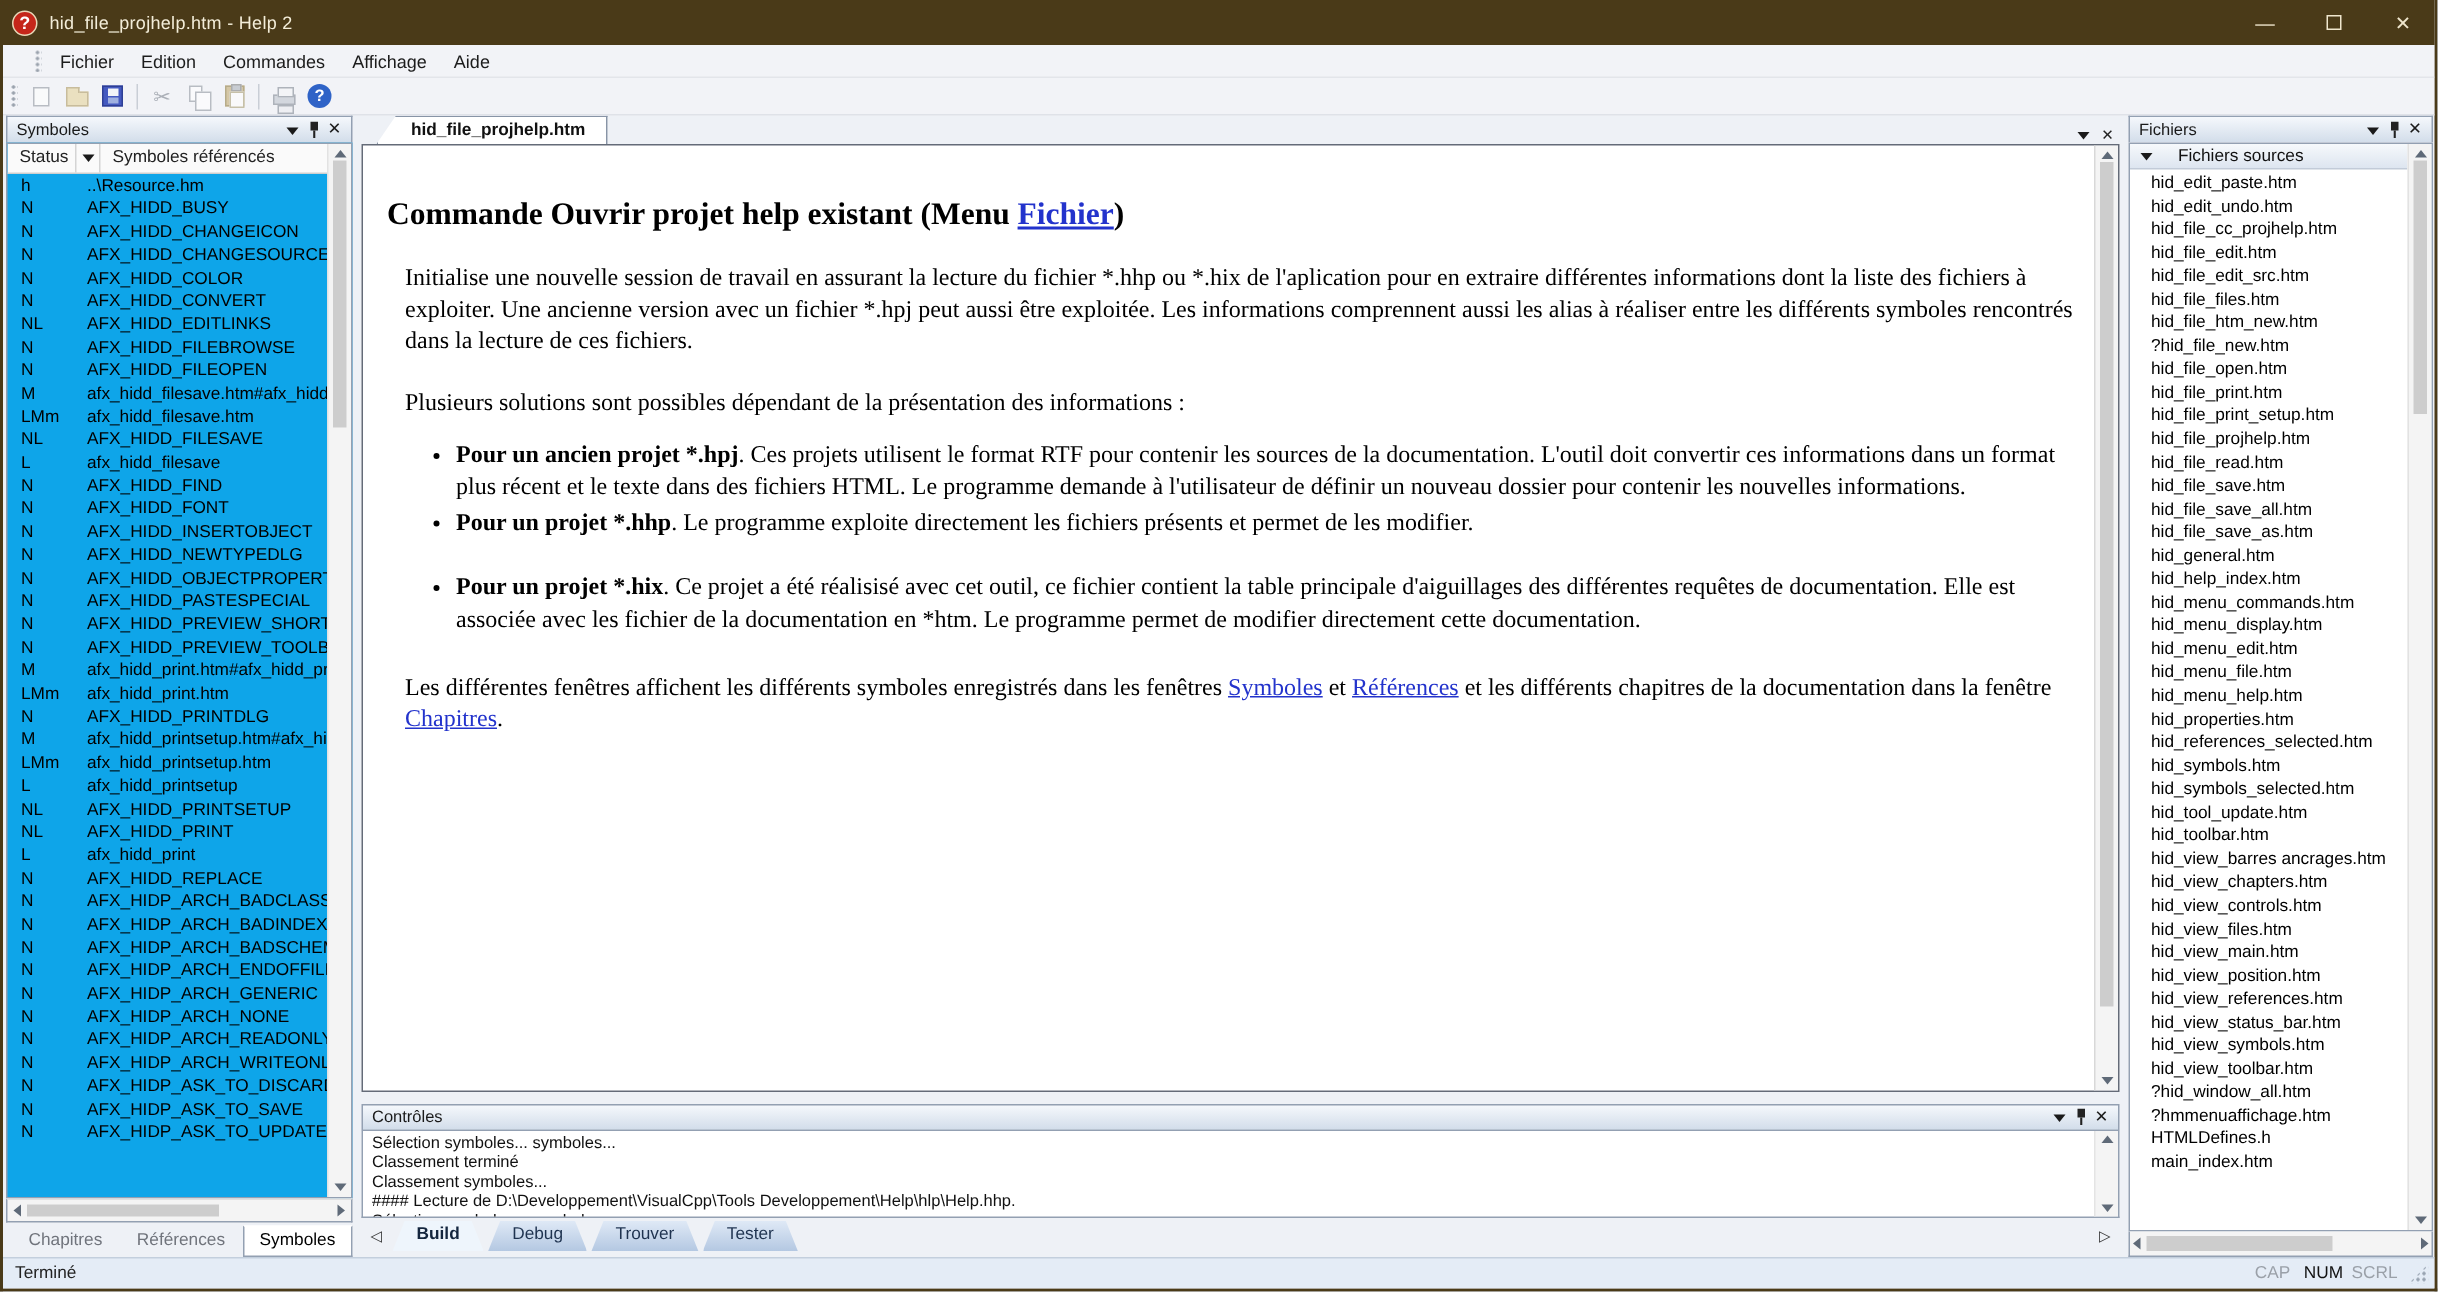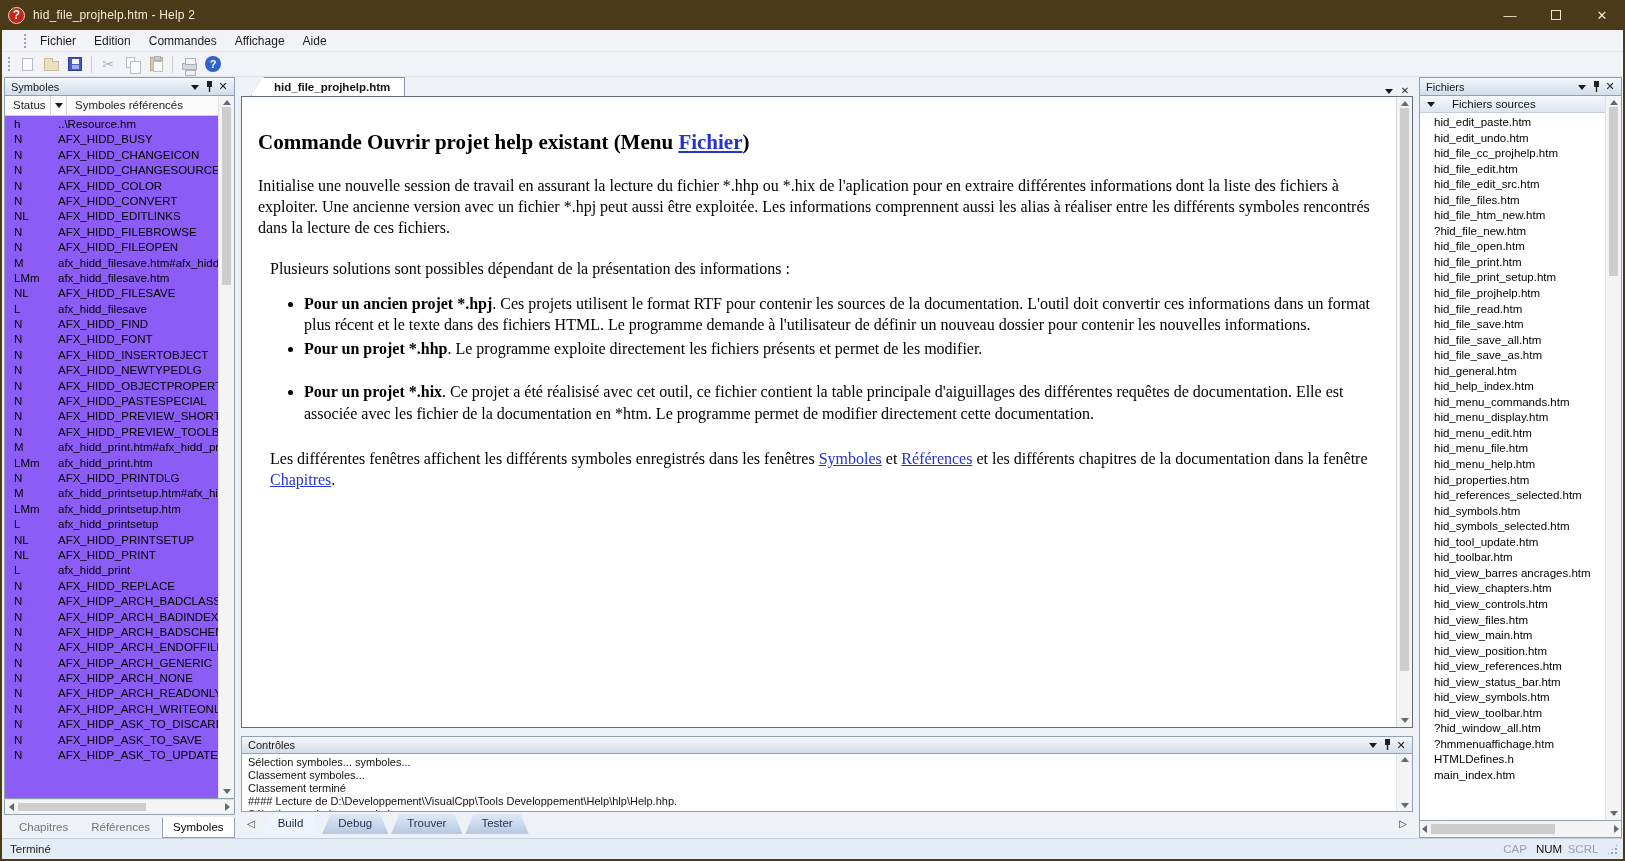--- a/index.html
+++ b/index.html
@@ -89,21 +89,21 @@
 
   .tri-dn{ width:0;height:0;border-left:4px solid transparent;border-right:4px solid transparent;border-top:5px solid #1a1a1a; display:inline-block;}
   .tri-up-s{ width:0;height:0;border-left:4px solid transparent;border-right:4px solid transparent;border-bottom:5px solid #5f6a78; display:inline-block;}
   .tri-dn-s{ width:0;height:0;border-left:4px solid transparent;border-right:4px solid transparent;border-top:5px solid #5f6a78; display:inline-block;}
   .tri-l-s{ width:0;height:0;border-top:4px solid transparent;border-bottom:4px solid transparent;border-right:5px solid #5f6a78; display:inline-block;}
   .tri-r-s{ width:0;height:0;border-top:4px solid transparent;border-bottom:4px solid transparent;border-left:5px solid #5f6a78; display:inline-block;}
   .x-glyph{ font-size:11px; line-height:11px; }
 
   
   .left-panel{ width:233px; flex:0 0 233px; display:flex; flex-direction:column; padding:0 0 0 2px; }
-  .sym-table{ flex:1; display:flex; background:#8b5cf6; border:1px solid #93a0b2; overflow:hidden;}
+  .sym-table{ flex:1; display:flex; background:#0ea5e9; border:1px solid #93a0b2; overflow:hidden;}
   .sym-left{ flex:1; display:flex; flex-direction:column; overflow:hidden;}
   .sym-head{ height:20px; flex:0 0 20px; display:flex; background:#fafafa; border-bottom:1px solid #cfcfcf; font-size:11.5px; color:#222;}
   .sh-status{ width:46px; padding:3px 0 0 8px; border-right:1px solid #d4d4d4;}
   .sh-sort{ width:16px; display:flex; align-items:center; justify-content:center; border-right:1px solid #d4d4d4;}
   .sh-name{ flex:1; padding:3px 0 0 8px; white-space:nowrap; overflow:hidden;}
   .sym-rows{ flex:1; overflow:hidden; padding-top:2px;}
   .sym-row{ height:15.4px; display:flex; font-size:11.5px; color:#000; white-space:nowrap;}
   .sym-row .s{ width:53px; flex:0 0 53px; padding-left:9px; overflow:hidden;}
   .sym-row .n{ flex:1; overflow:hidden;}
   .vscroll{ width:16px; flex:0 0 16px; background:#f4f4f4; border-left:1px solid #e2e2e2;
@@ -126,21 +126,21 @@
     clip-path:polygon(13px 0,100% 0,100% 100%,0 100%);
     padding:3px 14px 0 22px; font-size:11.5px; font-weight:bold; color:#111;
   }
   .doc-tabbar .ph-spacer{flex:1;}
   .tabbar-btn{ width:16px; text-align:center; font-size:10px; color:#222; padding-top:4px;}
 
   .doc-area{ flex:1; border:1px solid #646b78; background:#fff; display:flex; overflow:hidden;}
   .doc-content{ flex:1; overflow:hidden; padding:12px 14px 0 16px;
     font-family:"Liberation Serif", serif; font-size:16px; color:#000; line-height:1.32;}
   .doc-title{ font-size:21px; font-weight:bold; margin:20px 0 18px 0; font-family:"Liberation Serif", serif;}
-  .doc-p{ margin:0 0 18px 0; }
+  .doc-p{ margin:0 0 18px 12px; }
   .doc-p2{ margin:20px 0 6px 12px; }
   .doc-list{ margin:14px 0 0 30px; padding-left:16px; }
   .doc-list li{ margin-bottom:3px; }
   .doc-list li.spaced{ margin-top:22px; }
   .doc-footer{ margin:24px 0 0 12px; }
   .doc-content a, .fpart.link{ color:#2333cc; text-decoration:underline; cursor:pointer;}
 
   
   .ctrl-header{ margin-top:8px; height:18px; flex:0 0 18px;
     background:linear-gradient(#f5f8fc,#d2ddea);
@@ -151,21 +151,21 @@
   .ctrl-lines{ flex:1; overflow:hidden; padding:2px 6px; font-size:11px; line-height:13px; color:#111; white-space:nowrap;}
   .ctrl-vscroll{ width:16px; flex:0 0 16px; background:#f4f4f4; border-left:1px solid #e4e4e4;
     display:flex; flex-direction:column; align-items:center; justify-content:space-between; padding:3px 0;}
   .ctrl-tabs{ height:26px; flex:0 0 26px; display:flex; align-items:flex-start; padding:2px 2px 0 4px; gap:3px; font-size:11.5px;}
   .ctrl-tab{
     height:20px; padding:3px 16px 0; color:#1f3350;
     background:linear-gradient(#dfe9f6,#b4c8e2);
     clip-path:polygon(8px 0, calc(100% - 8px) 0, 100% 100%, 0 100%);
     border-radius:3px 3px 0 0;
   }
-  .ctrl-tab.active{ background:#eef5fc; font-weight:normal; color:#14263e;}
+  .ctrl-tab.active{ background:#eef5fc; font-weight:bold; color:#14263e;}
   .ctrl-tabs .arrow{ padding:4px 4px 0 2px; font-size:10px; color:#333;}
   .ctrl-tabs .spacer{ flex:1; }
 
   
   .right-panel{ width:204px; flex:0 0 204px; display:flex; flex-direction:column; padding-right:1px;}
   .files-area{ flex:1; display:flex; overflow:hidden; border:1px solid #93a0b2; background:#fff;}
   .files-col{ flex:1; display:flex; flex-direction:column; overflow:hidden;}
   .tree-head{ height:17px; flex:0 0 17px; background:linear-gradient(#f6f9fc,#dde5f0);
     border-bottom:1px solid #c2cbd8; display:flex; align-items:center; gap:17px;
     font-size:11.5px; color:#111; padding-left:7px;}
@@ -540,22 +540,22 @@
               <rect x="2" y="0" width="5" height="6" fill="#222"></rect>
               <line x1="4.5" y1="6" x2="4.5" y2="11" stroke="#222" stroke-width="1.4"></line>
             </svg>
         </span>
         <span class="ph-btn x-glyph">✕</span>
       </div>
       <div class="ctrl-output">
         <div class="ctrl-lines">
 
         <div class="ctrl-line">Sélection symboles... symboles...</div>
+            <div class="ctrl-line">Classement terminé</div>
             <div class="ctrl-line">Classement symboles...</div>
-            <div class="ctrl-line">Classement terminé</div>
             <div class="ctrl-line">#### Lecture de D:\Developpement\VisualCpp\Tools Developpement\Help\hlp\Help.hhp.</div>
             <div class="ctrl-line">Sélection symboles... symboles...</div>
           </div>
         <div class="ctrl-vscroll">
           <span class="tri-up-s"></span>
           <span class="tri-dn-s"></span>
         </div>
       </div>
       <div class="ctrl-tabs">
         <span class="arrow">◁</span>

